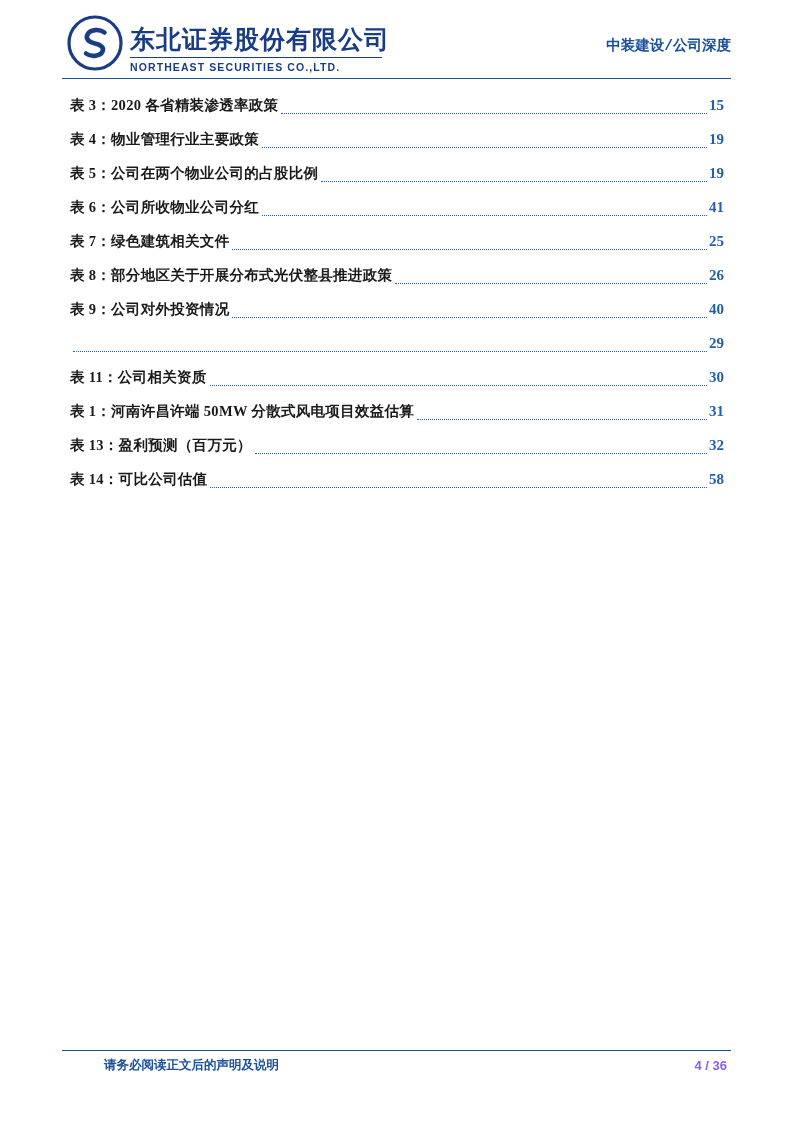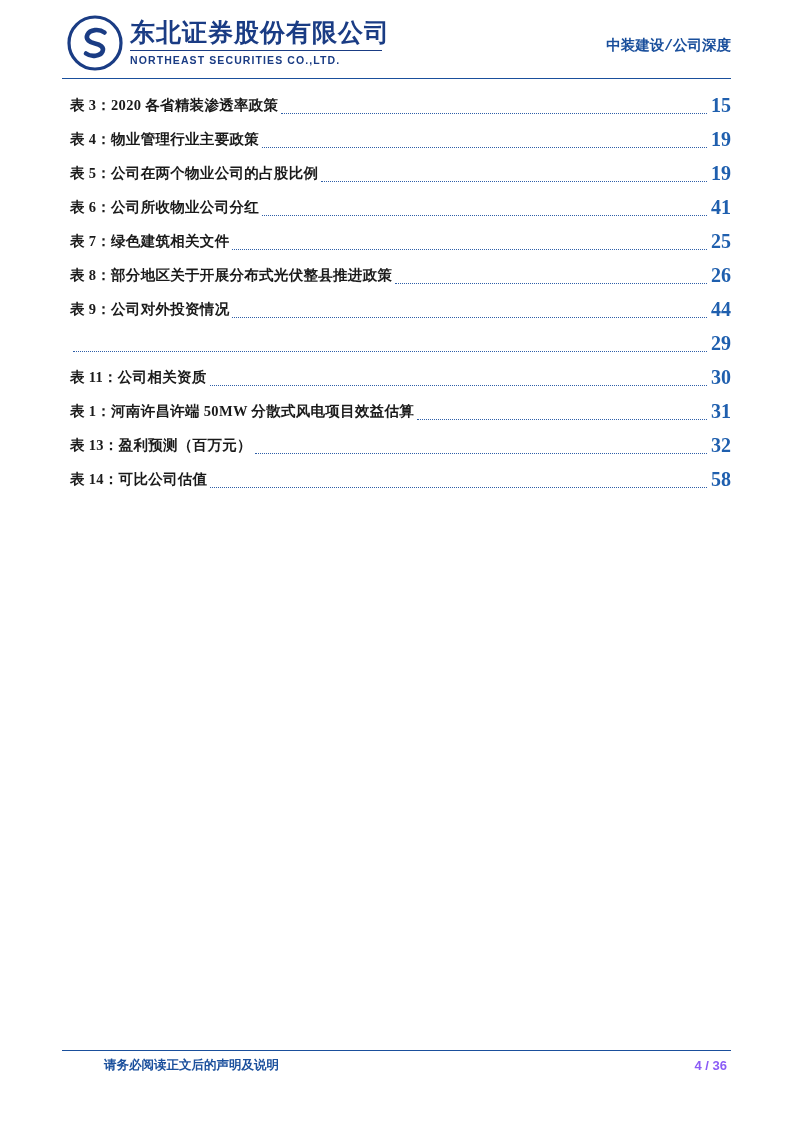--- a/index.html
+++ b/index.html
@@ -27,21 +27,21 @@
     position: relative;
     height: 78px;
     padding-top: 10px;
     box-sizing: border-box;
   }
   .brand {
     position: absolute;
     left: 4px;
     top: 14px;
     display: flex;
-    align-items: center;
+    align-items: flex-end;
   }
   .brand-logo {
     width: 58px;
     height: 58px;
     position: relative;
     flex: 0 0 auto;
   }
   .brand-logo svg { display: block; }
   .brand-text {
     margin-left: 6px;
@@ -112,23 +112,23 @@
     overflow: hidden;
     margin: 0 2px 4px 3px;
     border-bottom: 1.6px dotted #2f5fa8;
     height: 1px;
   }
   .toc-page {
     flex: 0 0 auto;
     color: #1f5fae;
     font-family: "Liberation Serif", serif;
     font-weight: bold;
-    font-size: 20px;
+    font-size: 15px;
     min-width: 22px;
-    text-align: right;
+    text-align: left;
   }
 
   
   .footer {
     position: absolute;
     left: 62px;
     right: 62px;
     bottom: 48px;
   }
   .footer-rule {
@@ -212,21 +212,21 @@
 
     <div class="toc-row">
       <span class="toc-label">表 8：部分地区关于开展分布式光伏整县推进政策</span>
       <span class="toc-dots"></span>
       <span class="toc-page">26</span>
     </div>
 
     <div class="toc-row">
       <span class="toc-label">表 9：公司对外投资情况</span>
       <span class="toc-dots"></span>
-      <span class="toc-page">44</span>
+      <span class="toc-page">40</span>
     </div>
 
     <div class="toc-row">
       <span class="toc-dots"></span>
       <span class="toc-page">29</span>
     </div>
 
     <div class="toc-row">
       <span class="toc-label">表 11：公司相关资质</span>
       <span class="toc-dots"></span>

